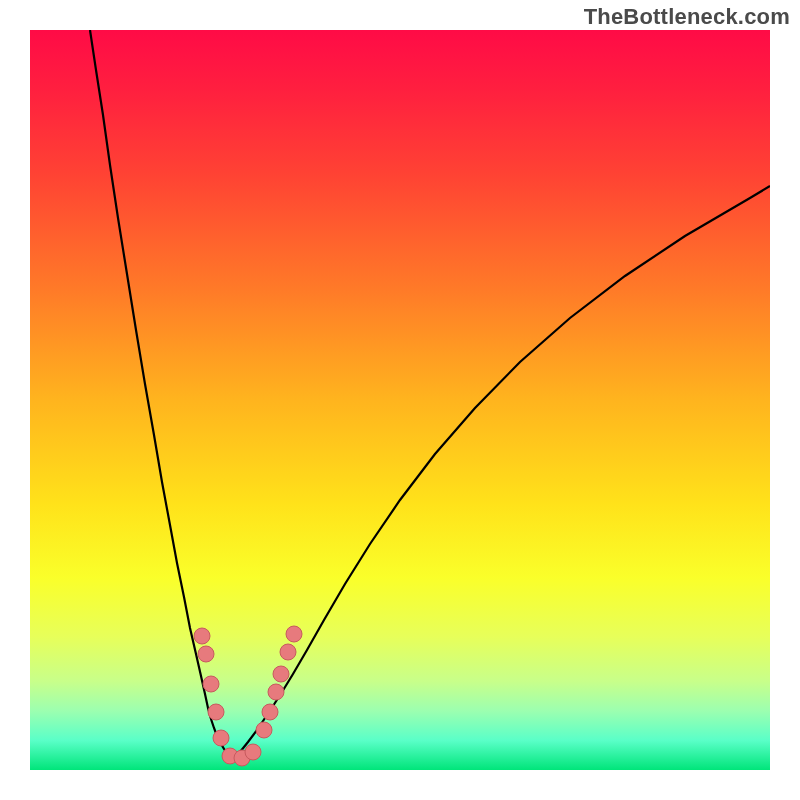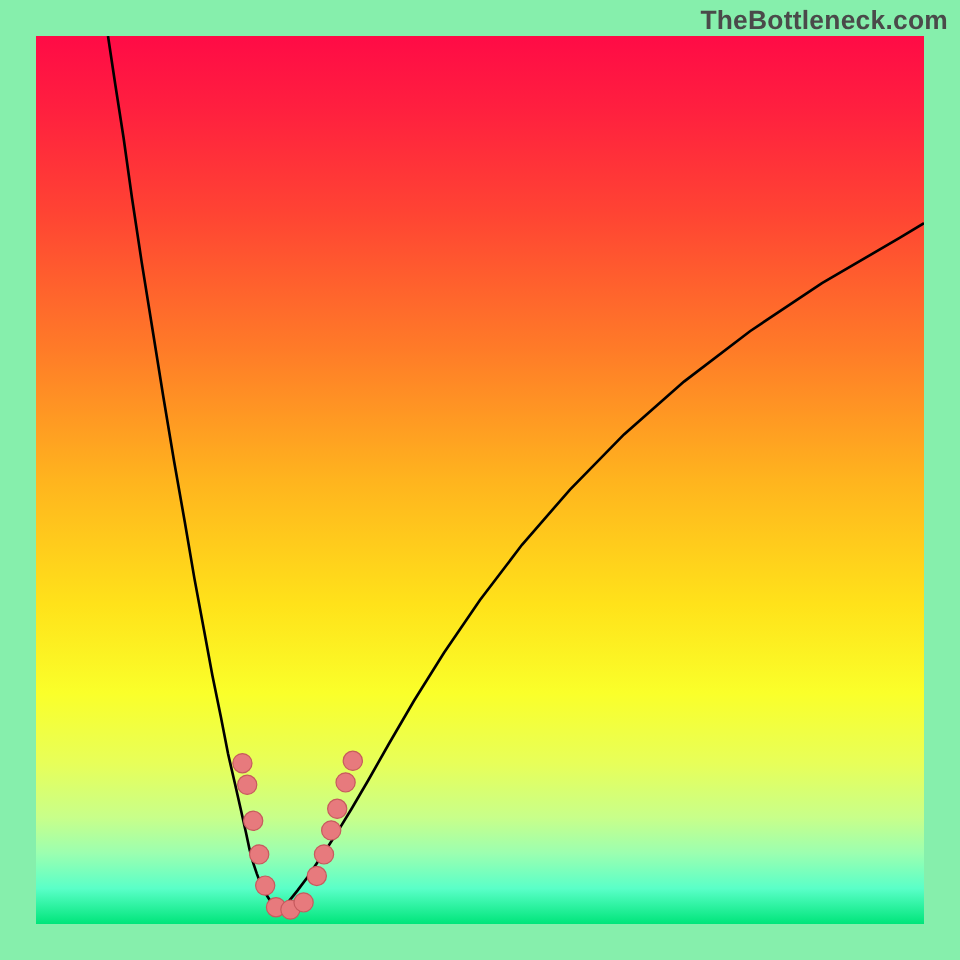--- a/index.html
+++ b/index.html
@@ -7,21 +7,21 @@
     padding: 0;
     width: 800px;
     height: 800px;
     overflow: hidden;
     background: #000;
     font-family: Arial, Helvetica, sans-serif;
   }
   .frame {
     position: absolute;
     inset: 0;
-    background: #86efac;
+    background: #ffffff;
   }
   .plot-area {
     position: absolute;
     left: 30px;
     top: 30px;
     width: 740px;
     height: 740px;
     overflow: hidden;
   }
   .gradient-bg {

